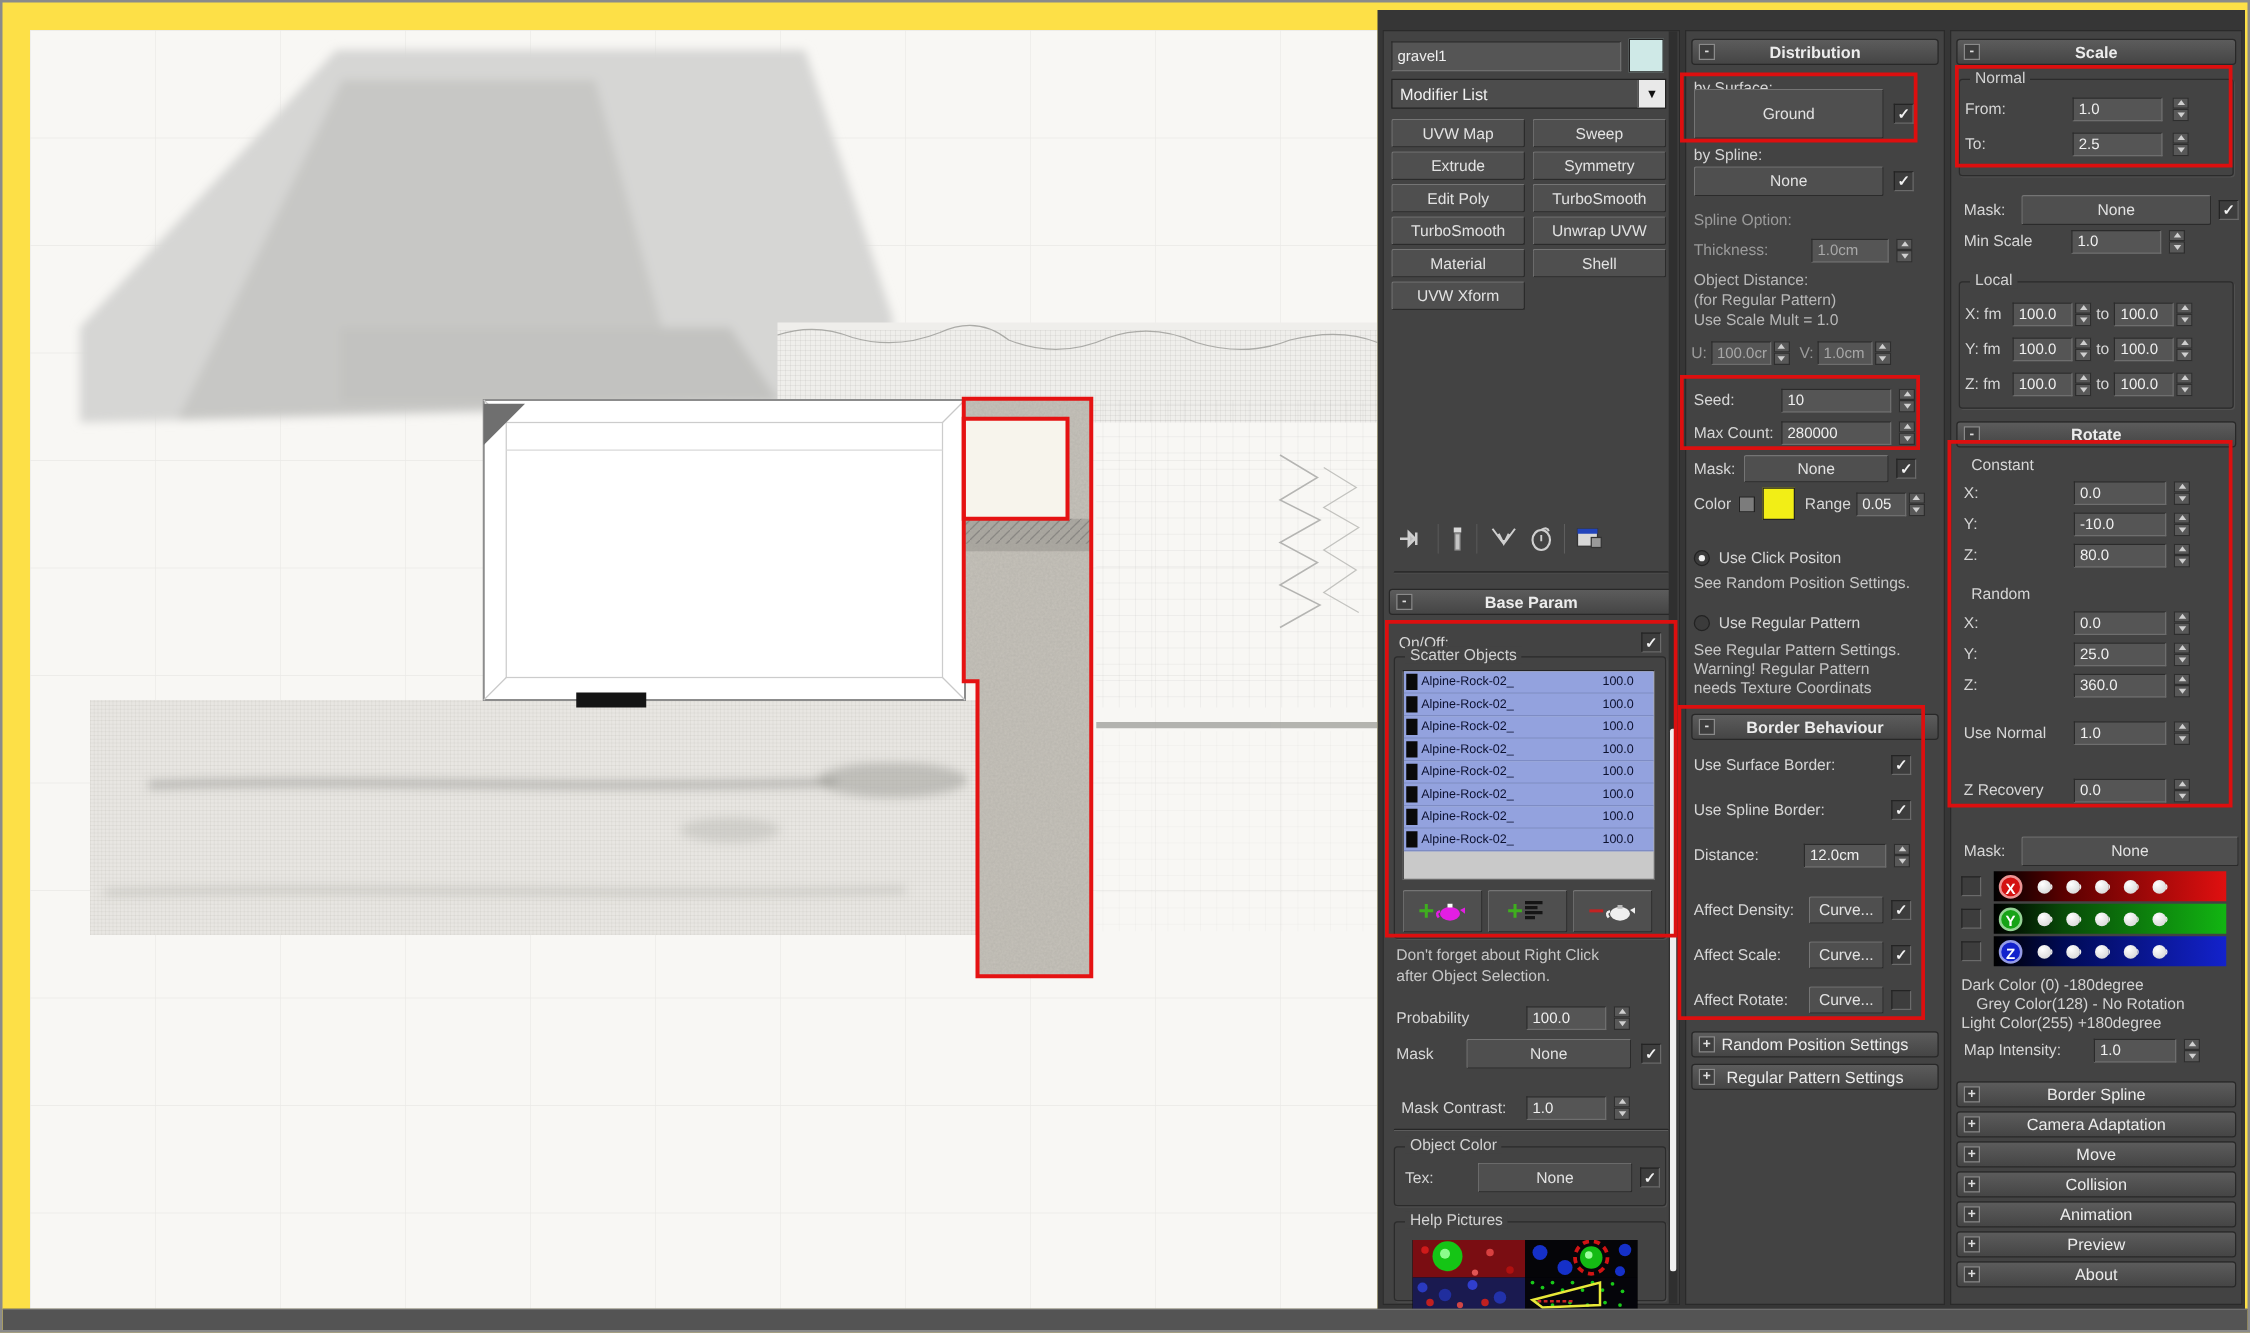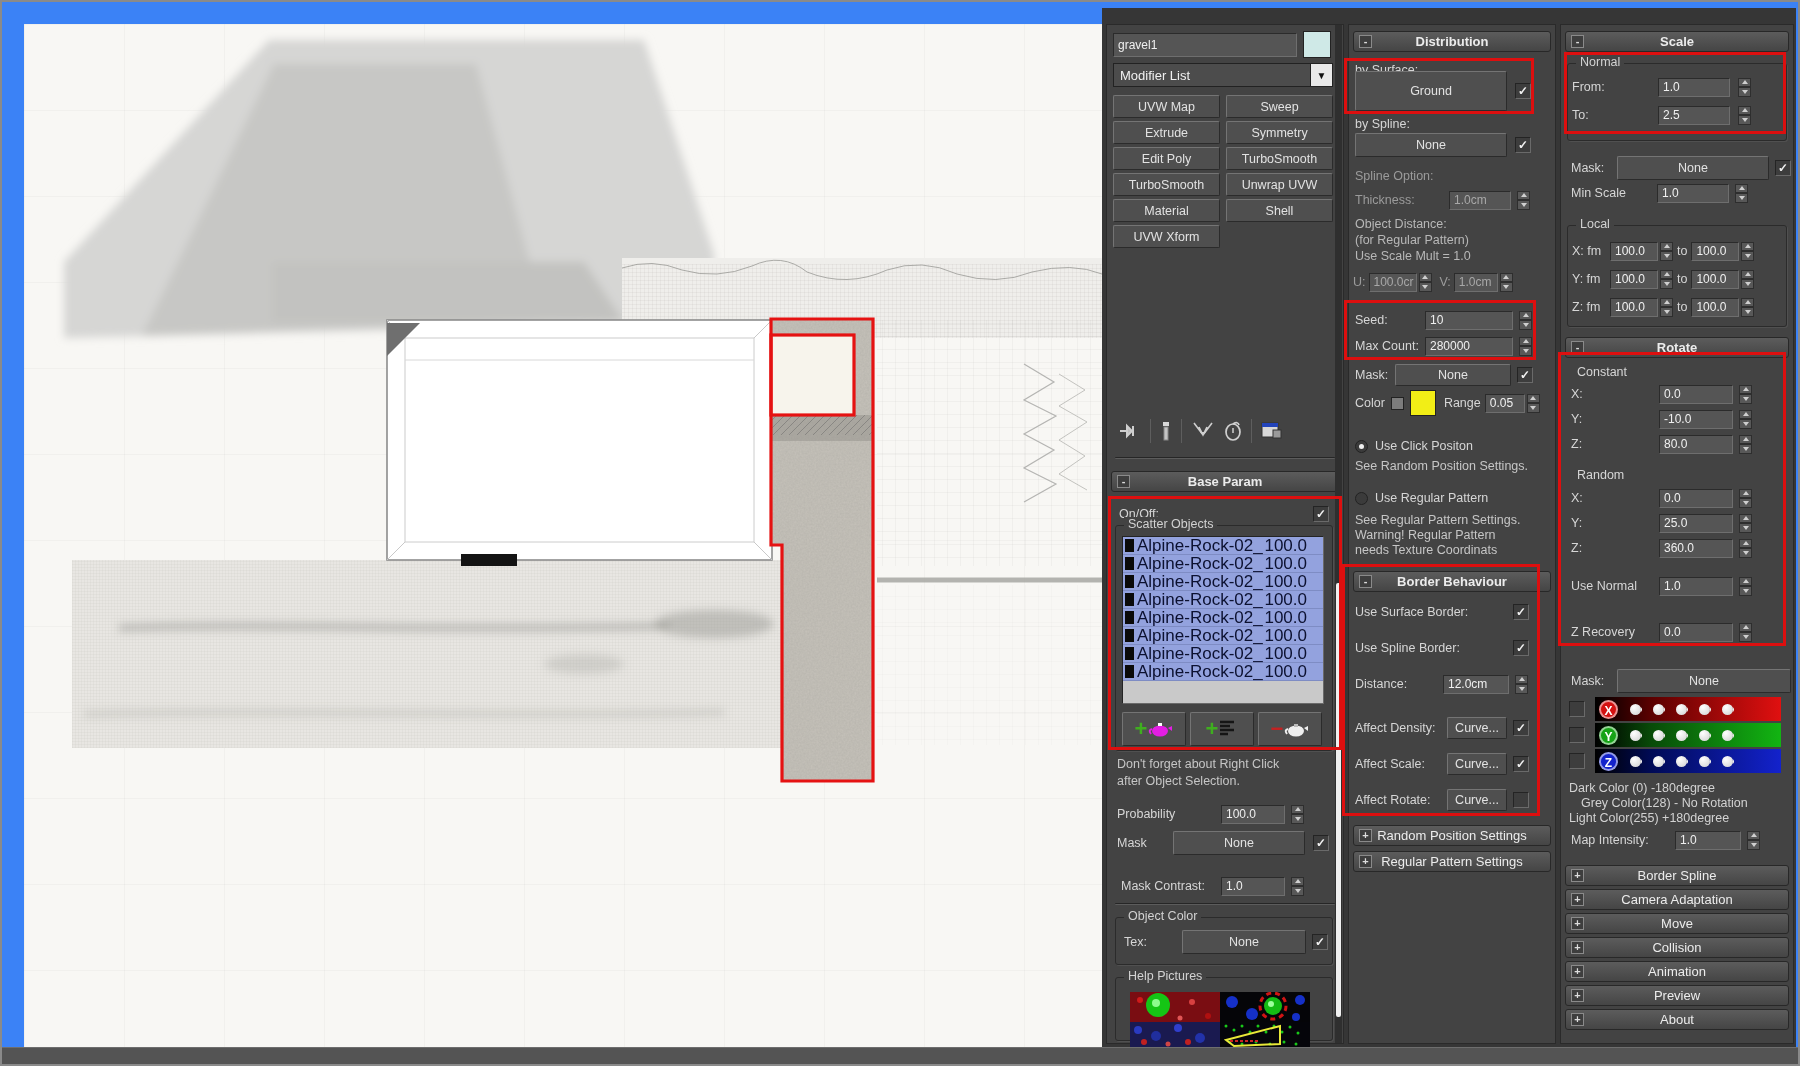--- a/index.html
+++ b/index.html
@@ -1,17 +1,17 @@
 <!DOCTYPE html>
 <html><head>
 <meta charset="utf-8">
 <style>
   * { margin:0; padding:0; box-sizing:border-box; }
   html,body { width:1800px; height:1066px; background:#6f6f6f; font-family:"Liberation Sans",sans-serif; }
-  #screen { position:relative; width:1800px; height:1066px; background:#3b82f6; overflow:hidden; border:2px solid #8a8a8a; }
+  #screen { position:relative; width:1800px; height:1066px; background:#fde047; overflow:hidden; border:2px solid #8a8a8a; }
 
   
   #viewport { position:absolute; left:22px; top:22px; width:1078px; height:1023px; background:#f8f7f4; }
 
   
   #panelbg { position:absolute; left:1100px; top:6px; width:694px; height:1040px; background:#363636; }
   .col { position:absolute; background:#434343; border:1px solid #2a2a2a; }
   #col1 { left:1104px; top:22px; width:238px; height:1020px; }
   #col2 { left:1346px; top:22px; width:208px; height:1020px; }
   #col3 { left:1558px; top:22px; width:234px; height:1020px; }
@@ -60,21 +60,21 @@
   #modifier-combo .cbarrow { width:22px; height:22px; background:#e9e9e9; color:#111; font-size:10px; display:flex; align-items:center; justify-content:center; border-left:1px solid #222; }
   .modgrid-btn { position:absolute; width:107px; height:23px; font-size:12.5px; }
   #stackbox { position:absolute; left:6px; top:230px; width:220px; height:152px; background:#4e4e4e; border:1px solid #9c9c9c; }
   #stackbox .stackitem { margin:3px 0 0 30px; color:#e9e9e9; font-size:13px; }
   #modtoolbar { position:absolute; left:6px; top:390px; width:220px; height:32px; display:flex; align-items:center; gap:9px; padding-left:6px; }
   #modtoolbar .sep { width:1px; height:24px; background:#2c2c2c; border-right:1px solid #5e5e5e; }
   #modtoolbar svg { display:block; }
 
   #scatter-list { position:absolute; left:6px; top:10px; width:202px; height:168px; background:#c9c9c9;
                   border:1px solid; border-color:#242424 #6a6a6a #6a6a6a #242424; overflow:hidden; }
-  .slrow { height:18px; background:#93a2de; border-bottom:1px solid #7e8cc4; display:flex; align-items:center; font-size:17px; color:#0c1130; }
+  .slrow { height:18px; background:#93a2de; border-bottom:1px solid #7e8cc4; display:flex; align-items:center; font-size:10px; color:#0c1130; }
   .slrow .sw { width:9px; height:13px; background:#0a0a0a; margin:0 3px 0 2px; }
   .slrow .sname { flex:1; }
   .slrow .sval { margin-right:16px; }
   .mbtn { position:absolute; top:186px; width:64px; height:34px; }
   .plus { color:#3fae1f; font-size:22px; font-weight:bold; line-height:20px; }
   .minus { color:#c42222; font-size:22px; font-weight:bold; line-height:20px; }
 
   #helpimg { position:absolute; left:14px; top:14px; width:180px; height:56px; background:#000; }
 
   

